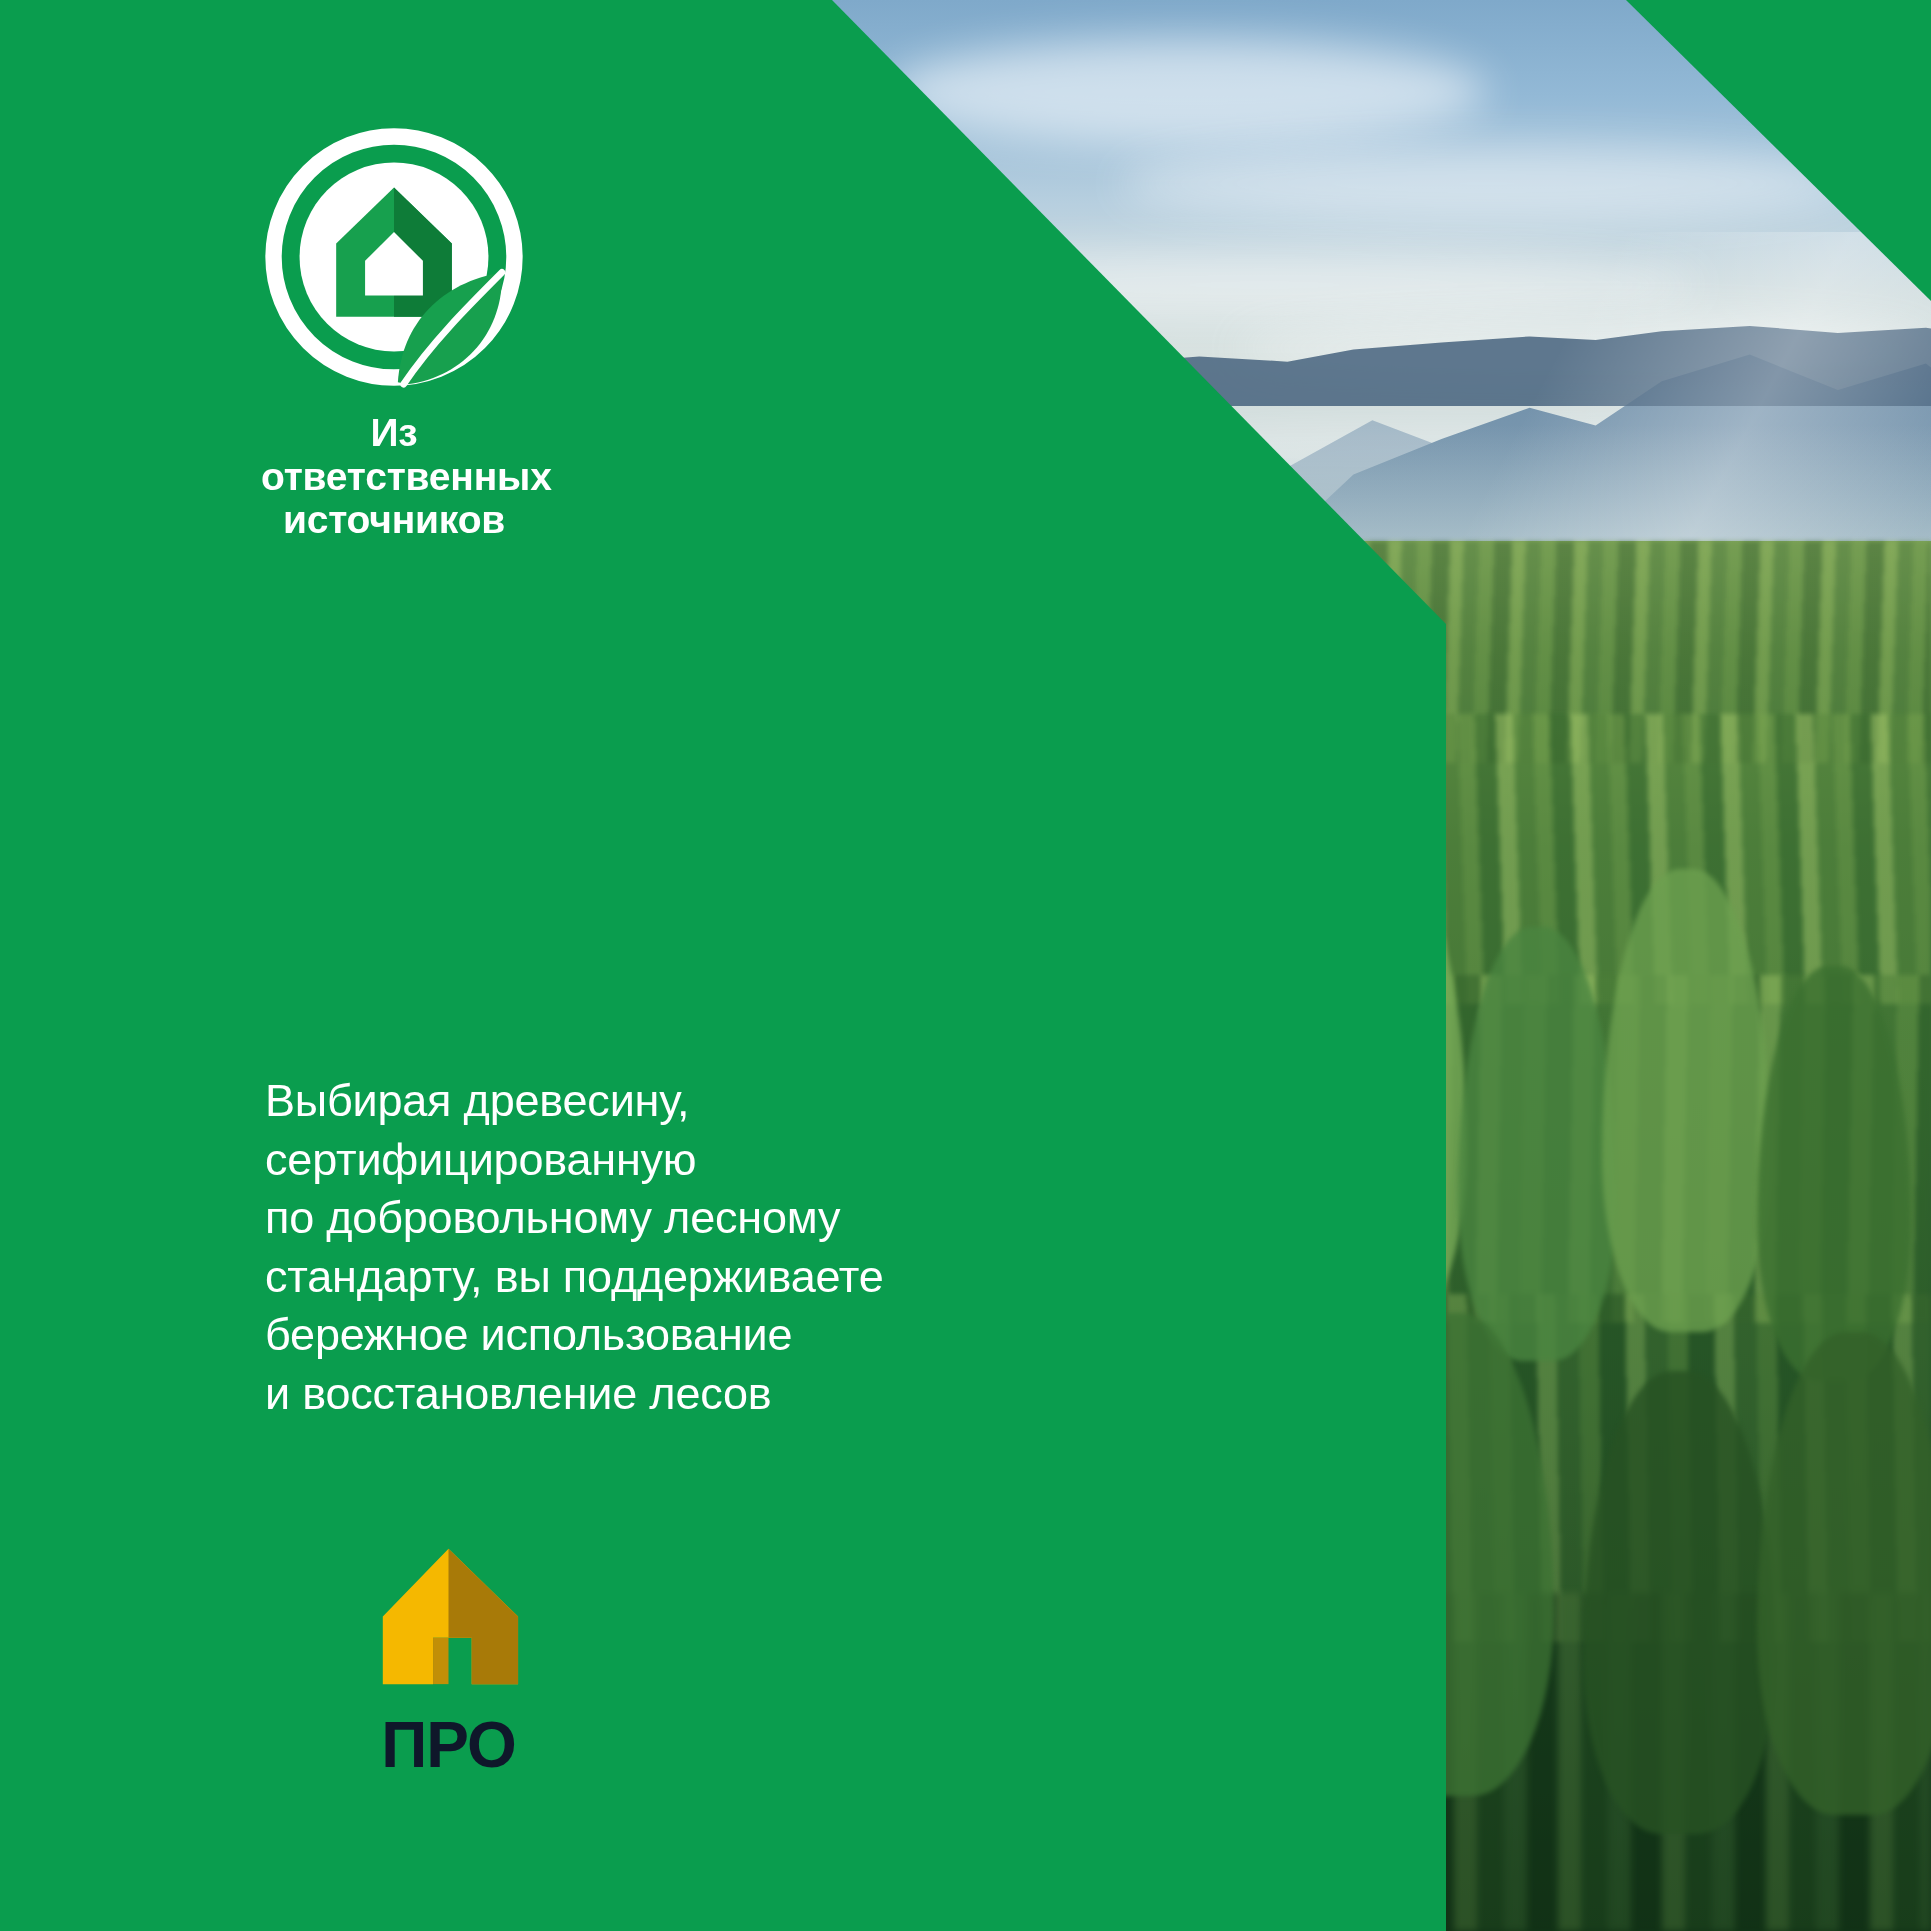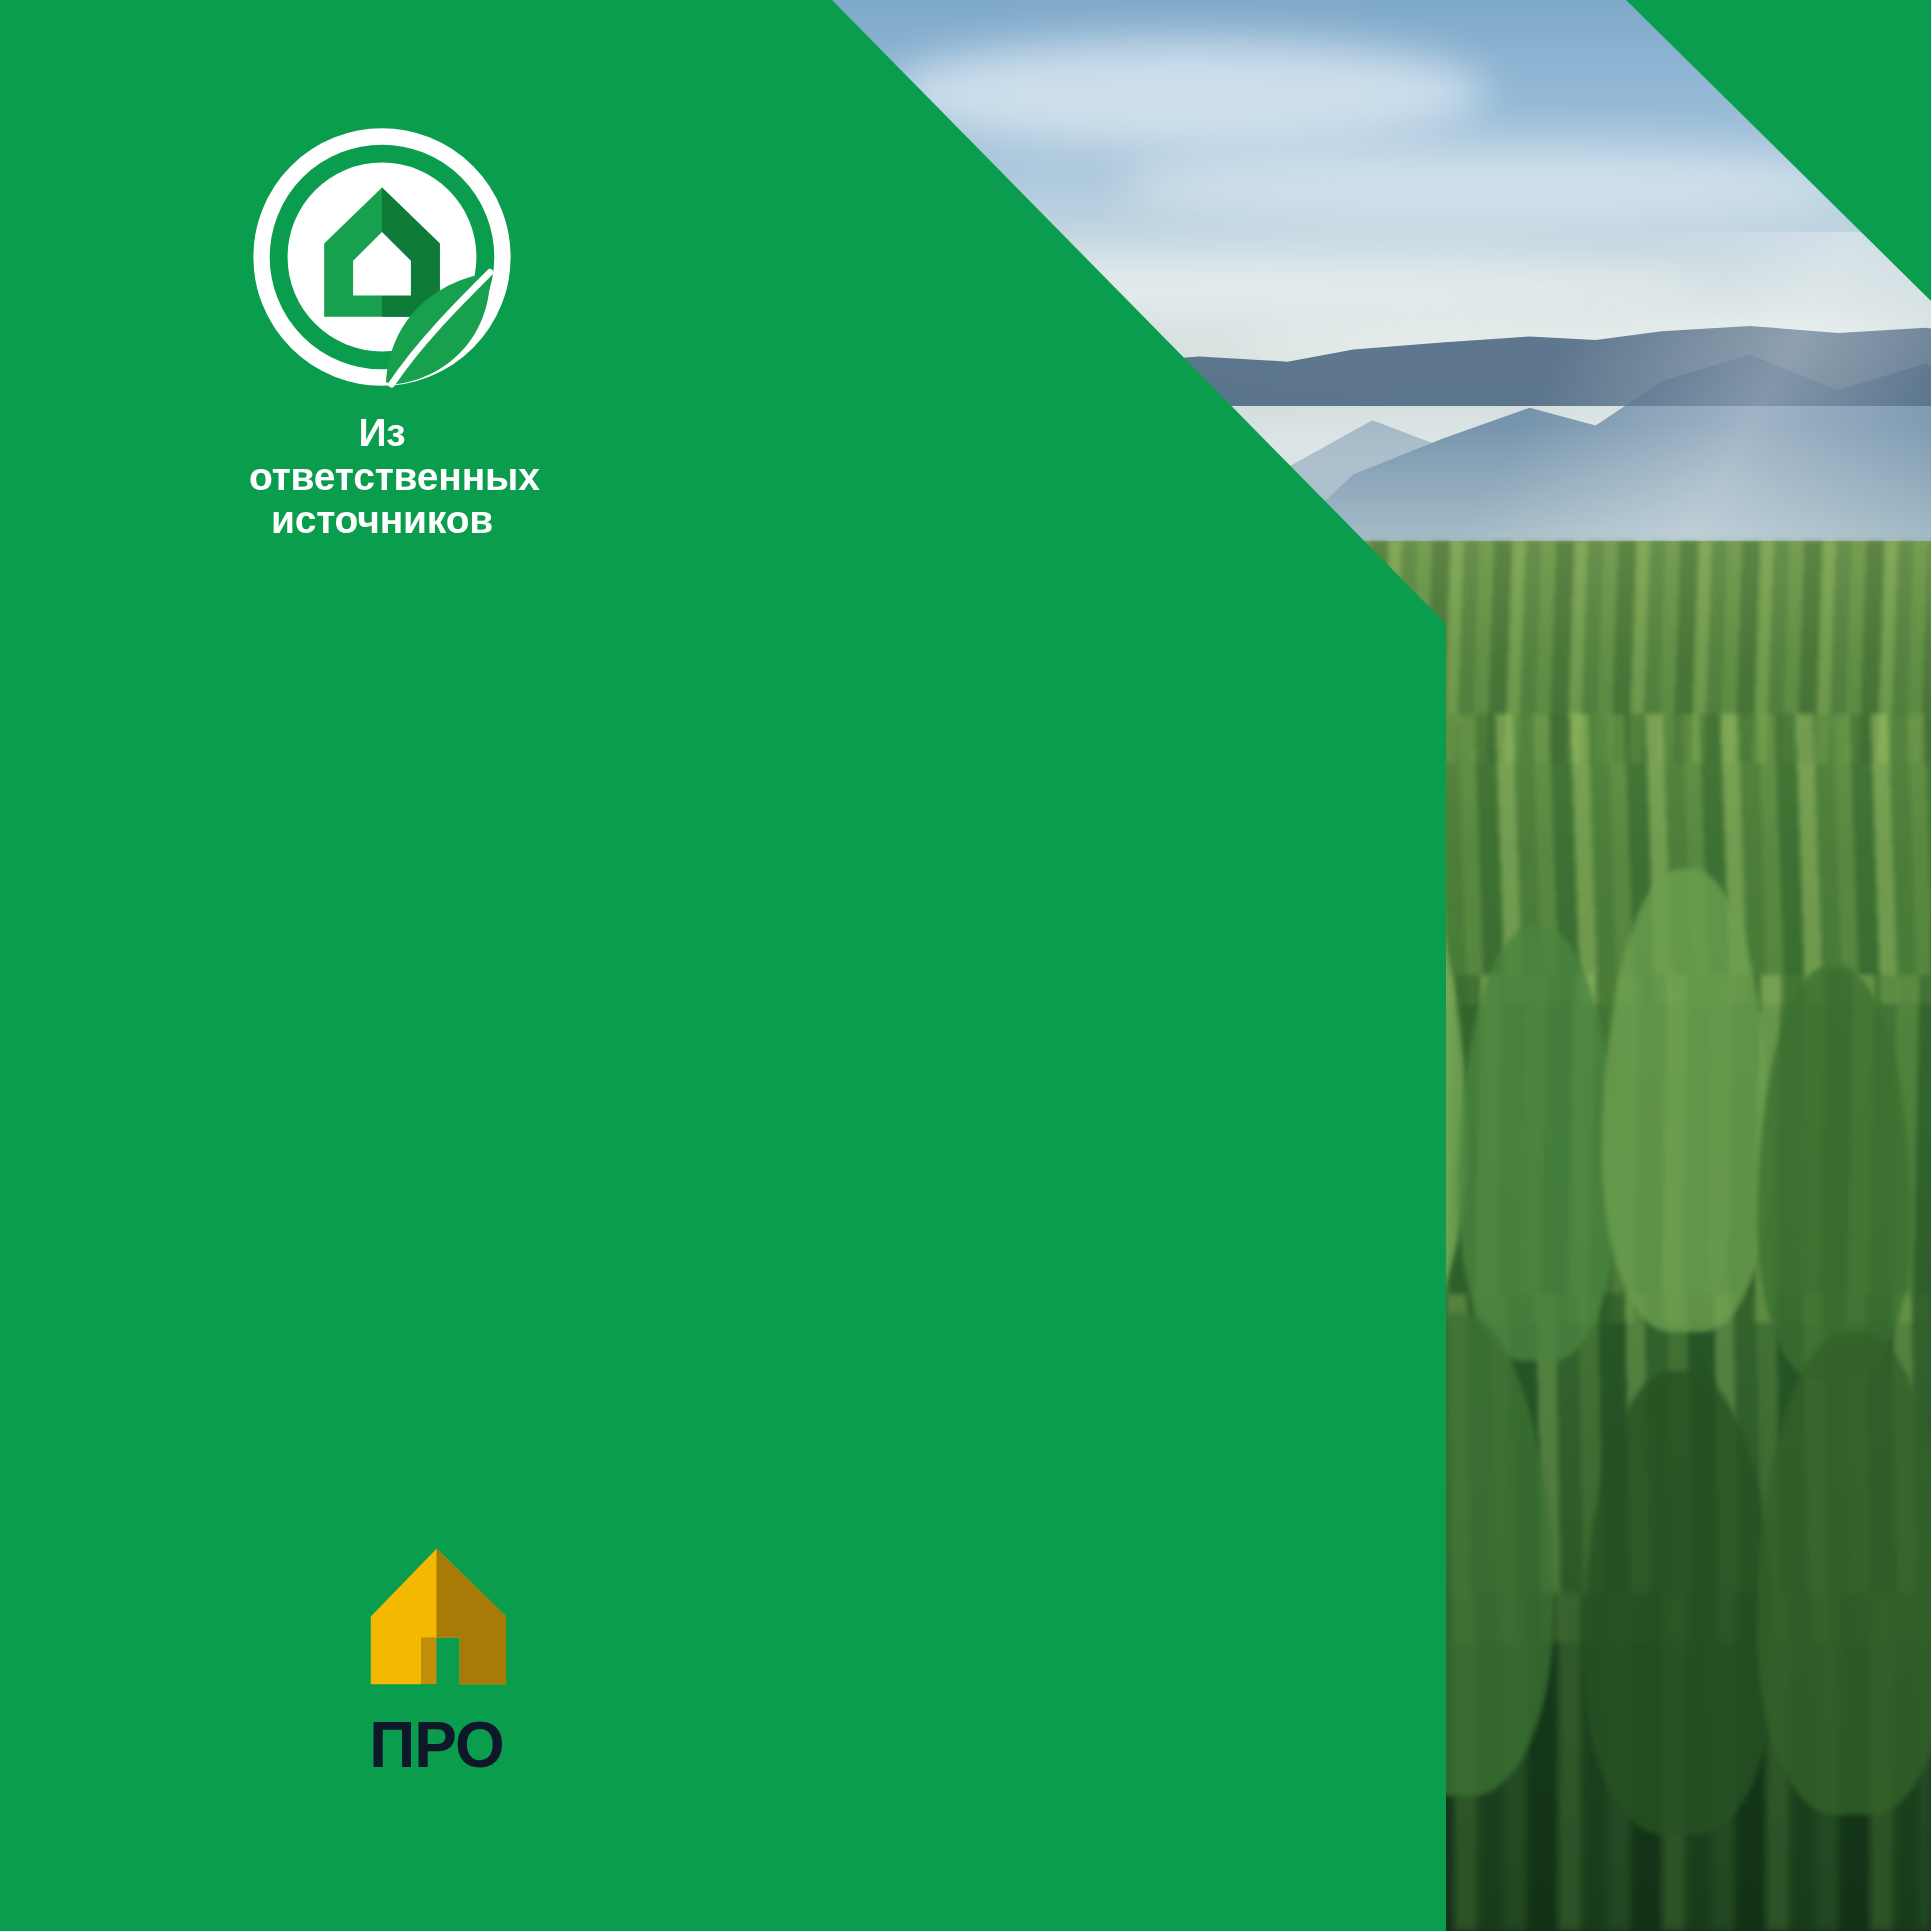--- a/index.html
+++ b/index.html
@@ -142,21 +142,21 @@
     right: 0; top: 0;
     width: 305px;
     height: 301px;
     background: #0A9D4E;
     clip-path: polygon(100% 0, 100% 100%, 0 0);
   }
 
   
   .content {
     position: absolute;
-    left: 0; top: 0;
+    left: 12px; top: 0;
     width: 1446px;
     height: 1634px;
     text-decoration: underline;
   }
 
   
   .eco-badge {
     position: absolute;
     left: 249px;
     top: 124px;
@@ -293,20 +293,26 @@
 
         <path d="M142 268 C146 206 188 164 250 154 C252 214 212 262 152 270 Z" fill="#17A04E"></path>
         <path d="M148 270 C176 228 214 190 250 154" fill="none" stroke="#FFFFFF" stroke-width="7" stroke-linecap="round"></path>
         <path d="M138 268 C140 212 158 176 186 148" fill="none" stroke="#FFFFFF" stroke-width="0"></path>
       </svg>
       <div class="eco-caption">Из ответственных
 источников</div>
     </div>
 
 
+    <p class="body-copy">Выбирая древесину,
+сертифицированную
+по добровольному лесному
+стандарту, вы поддерживаете
+бережное использование
+и восстановление лесов</p>
 
     <div class="brand">
       <svg class="brand-house" viewBox="0 0 152 148" aria-hidden="true">
         <path d="M76 4 L148 74 L148 144 L100 144 L100 96 L60 96 L60 144 L8 144 L8 74 Z" fill="#F5B800"></path>
         <path d="M76 4 L148 74 L148 144 L100 144 L100 96 L76 96 Z" fill="#A87A08"></path>
         <path d="M60 96 L76 96 L76 144 L60 144 Z" fill="#C18F07"></path>
       </svg>
       <span class="brand-sub">ПРО</span>
     </div>
 

